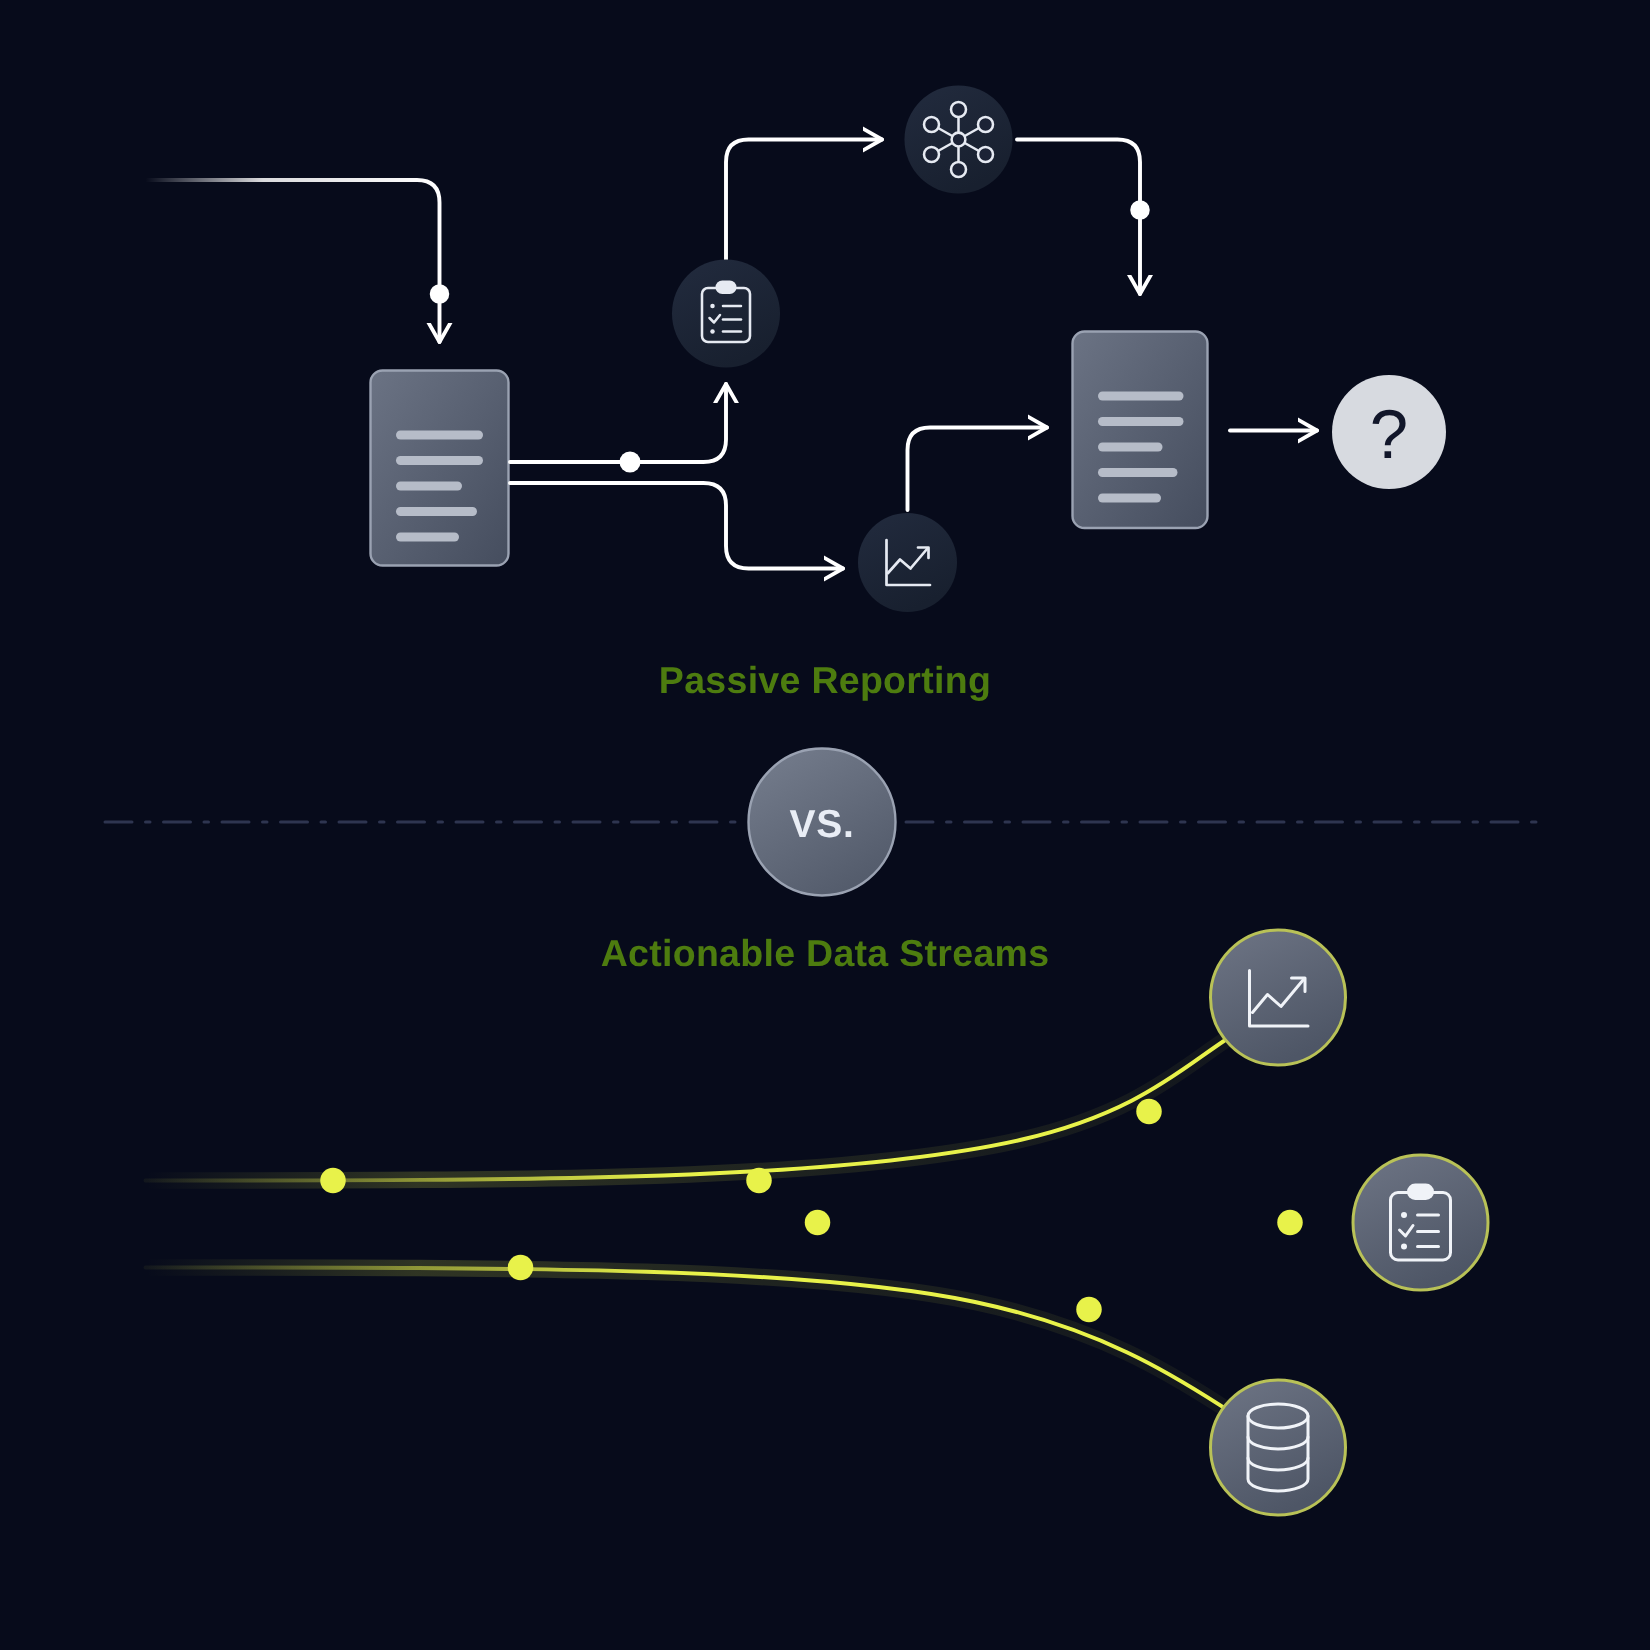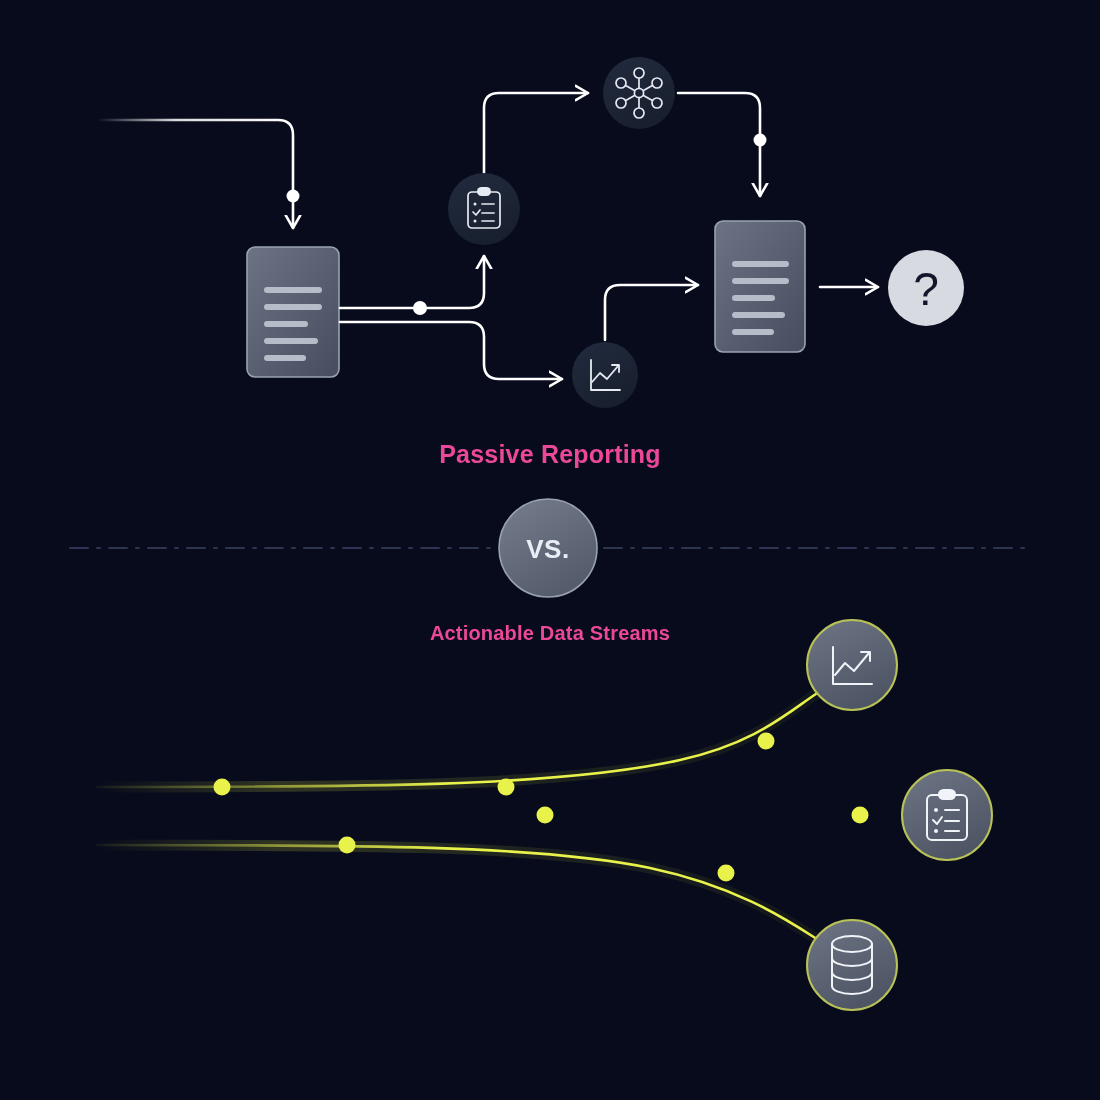--- a/index.html
+++ b/index.html
@@ -23,27 +23,27 @@
     position: absolute;
     top: 0; left: 0;
     width: 1100px;
     height: 1100px;
     overflow: visible;
   }
   .title {
     position: absolute;
     width: 100%;
     text-align: center;
-    color: #ec4899;
+    color: #4d7c0f;
     font-weight: 700;
     letter-spacing: 0.2px;
     user-select: none;
   }
   #passive-title { top: 440px; font-size: 25px; }
-  #actionable-title { top: 622px; font-size: 20px; }
+  #actionable-title { top: 622px; font-size: 25px; }
   .vs-text {
     font-size: 26px;
     font-weight: 700;
     fill: #E9EDF5;
     letter-spacing: 0.5px;
   }
   .qmark {
     font-size: 46px;
     font-weight: 400;
     fill: #11162A;

